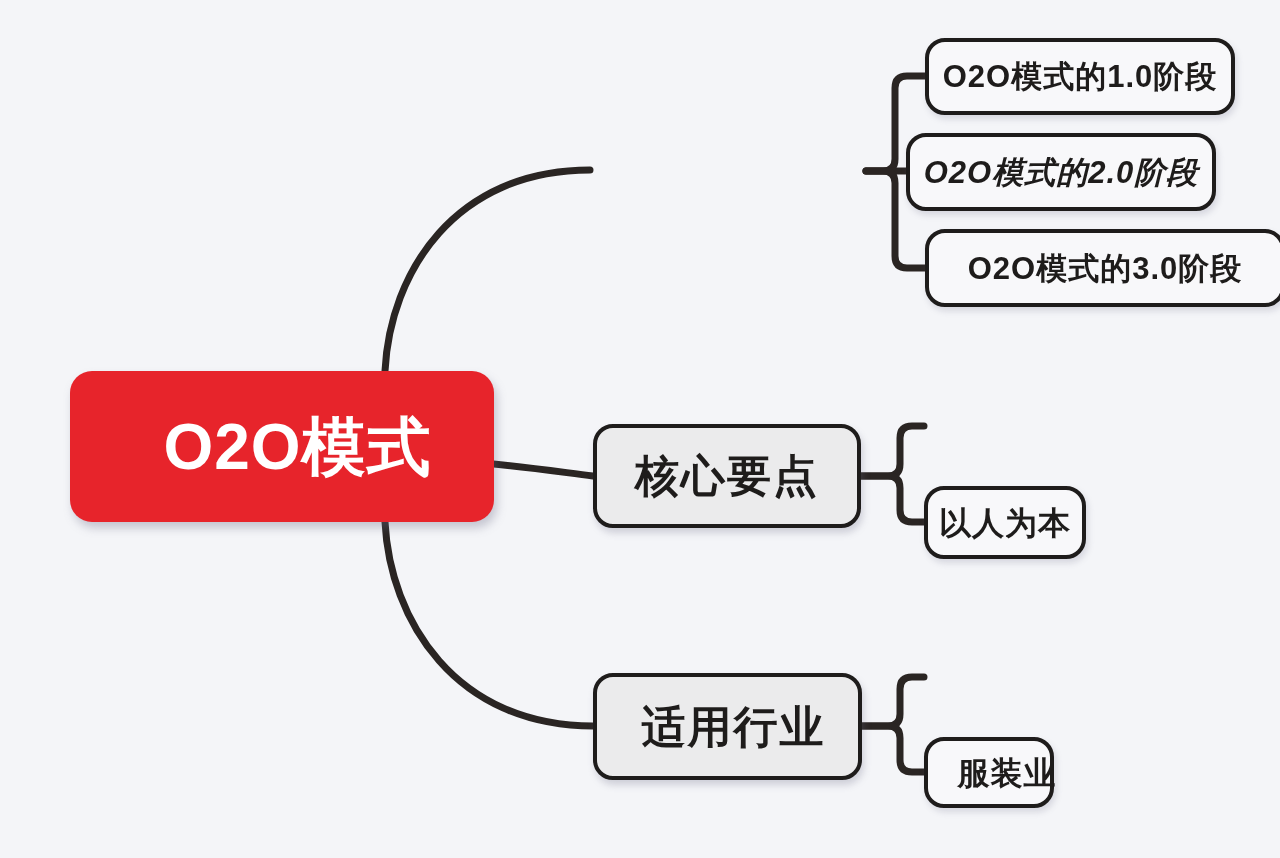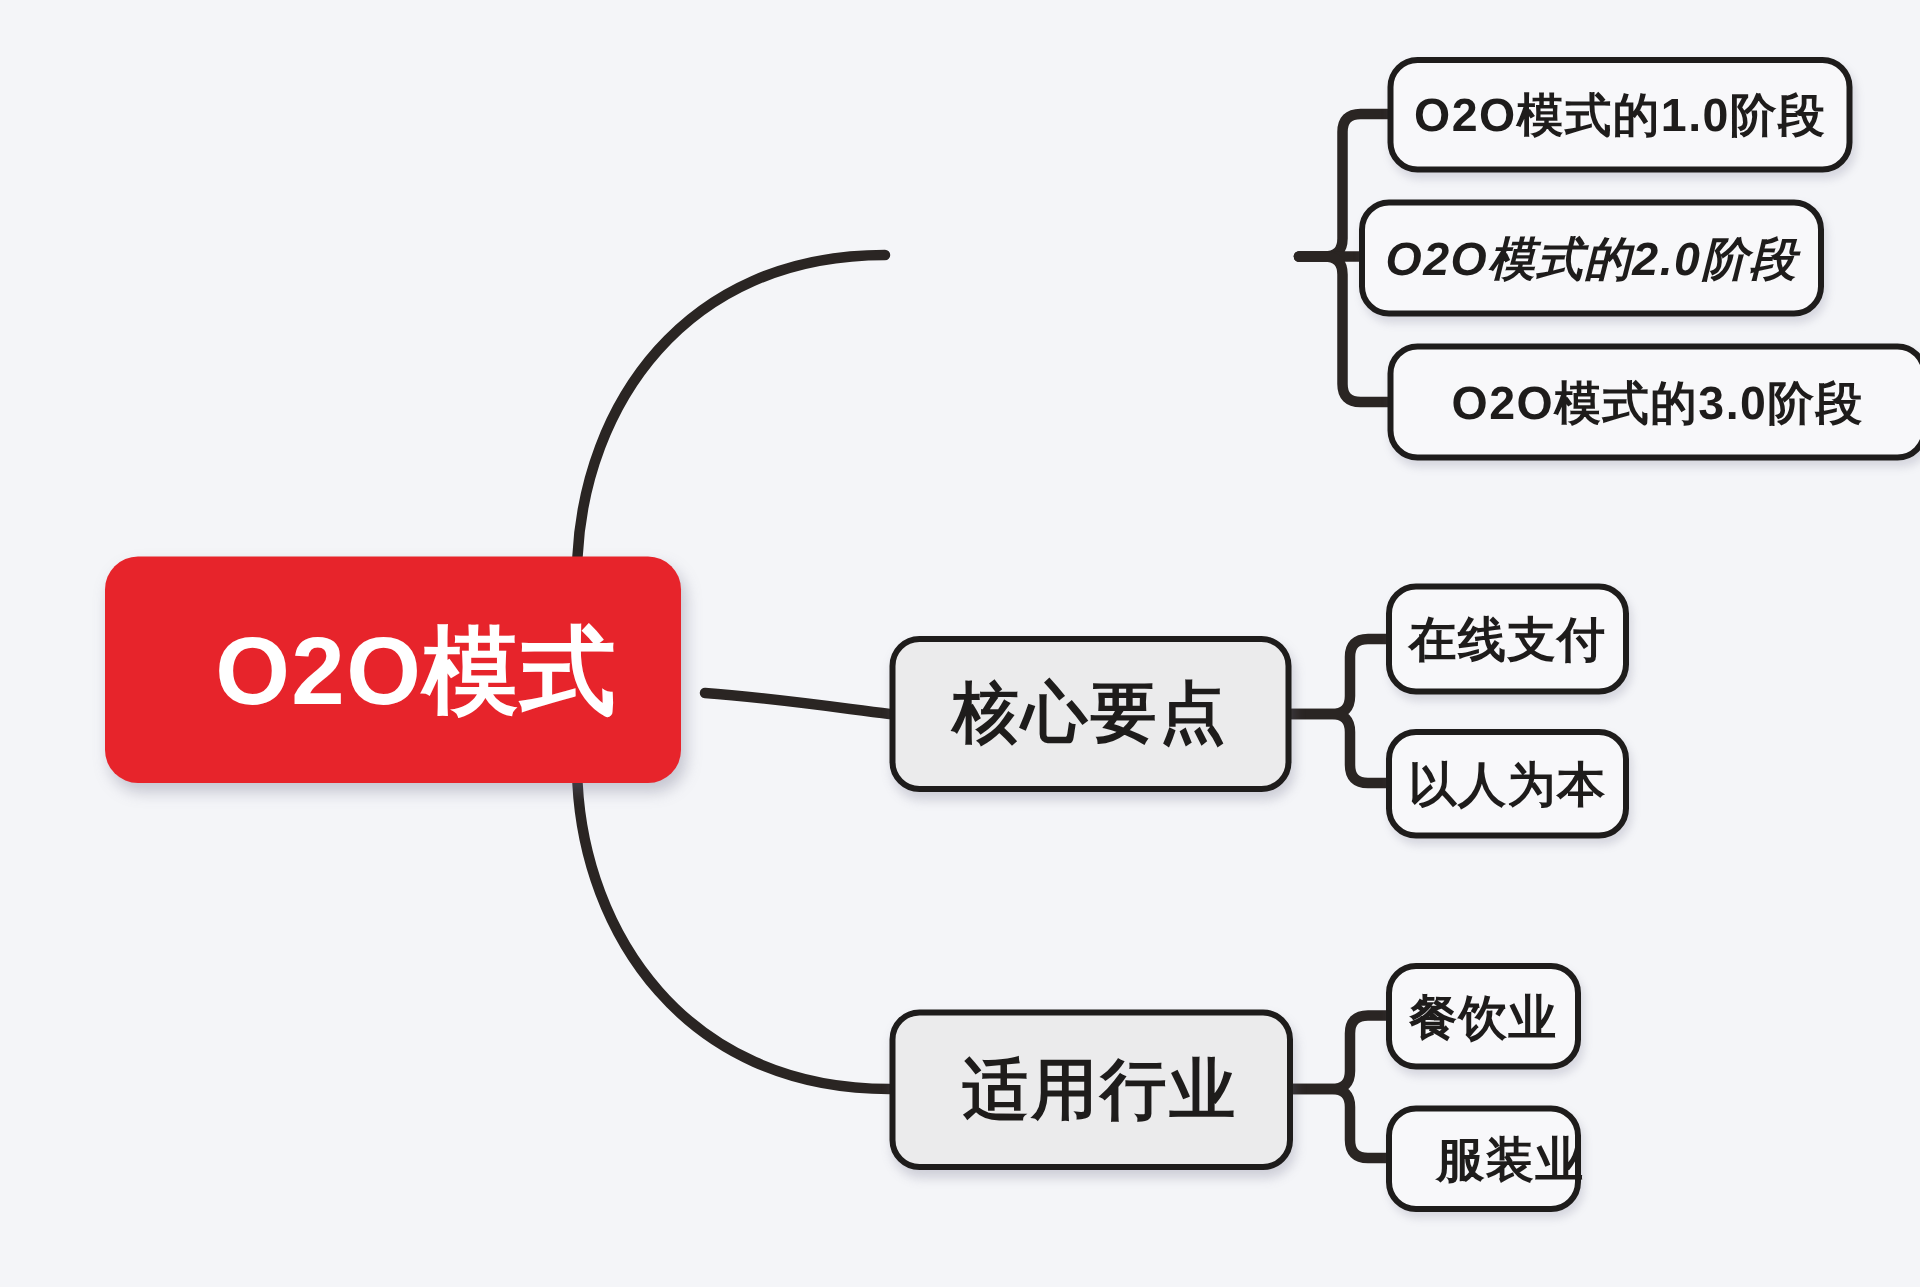--- a/index.html
+++ b/index.html
@@ -30,21 +30,21 @@
     position:absolute;
     box-sizing:border-box;
     display:flex;align-items:center;justify-content:center;
     font-weight:bold;
     color:var(--border);
     text-align:center;
     white-space:nowrap;
     line-height:1;
   }
   .root-node{
-    left:70px;top:371px;width:384px;height:151px;
+    left:70px;top:371px;width:424px;height:151px;
     background:var(--root-bg);
     color:var(--root-text);
     border-radius:22px;
     font-size:64px;
     letter-spacing:1px;
     box-shadow:3px 6px 10px rgba(110,110,135,.35);
     padding-left:31px;
   }
   .branch-node{
     background:var(--branch-bg);
@@ -102,19 +102,17 @@
 
   <div class="node root-node">O2O模式</div>
 
   <div class="node branch-node b2">核心要点</div>
   <div class="node branch-node b3">适用行业</div>
 
   <div class="node leaf-node l1a">O2O模式的1.0阶段</div>
   <div class="node leaf-node l1b">O2O模式的2.0阶段</div>
   <div class="node leaf-node l1c">O2O模式的3.0阶段</div>
 
-  <div class="node leaf-node l2a">在线支付</div>
   <div class="node leaf-node l2b">以人为本</div>
 
-  <div class="node leaf-node l3a">餐饮业</div>
   <div class="node leaf-node l3b">服装业</div>
 
 </div>
 
 </body></html>

